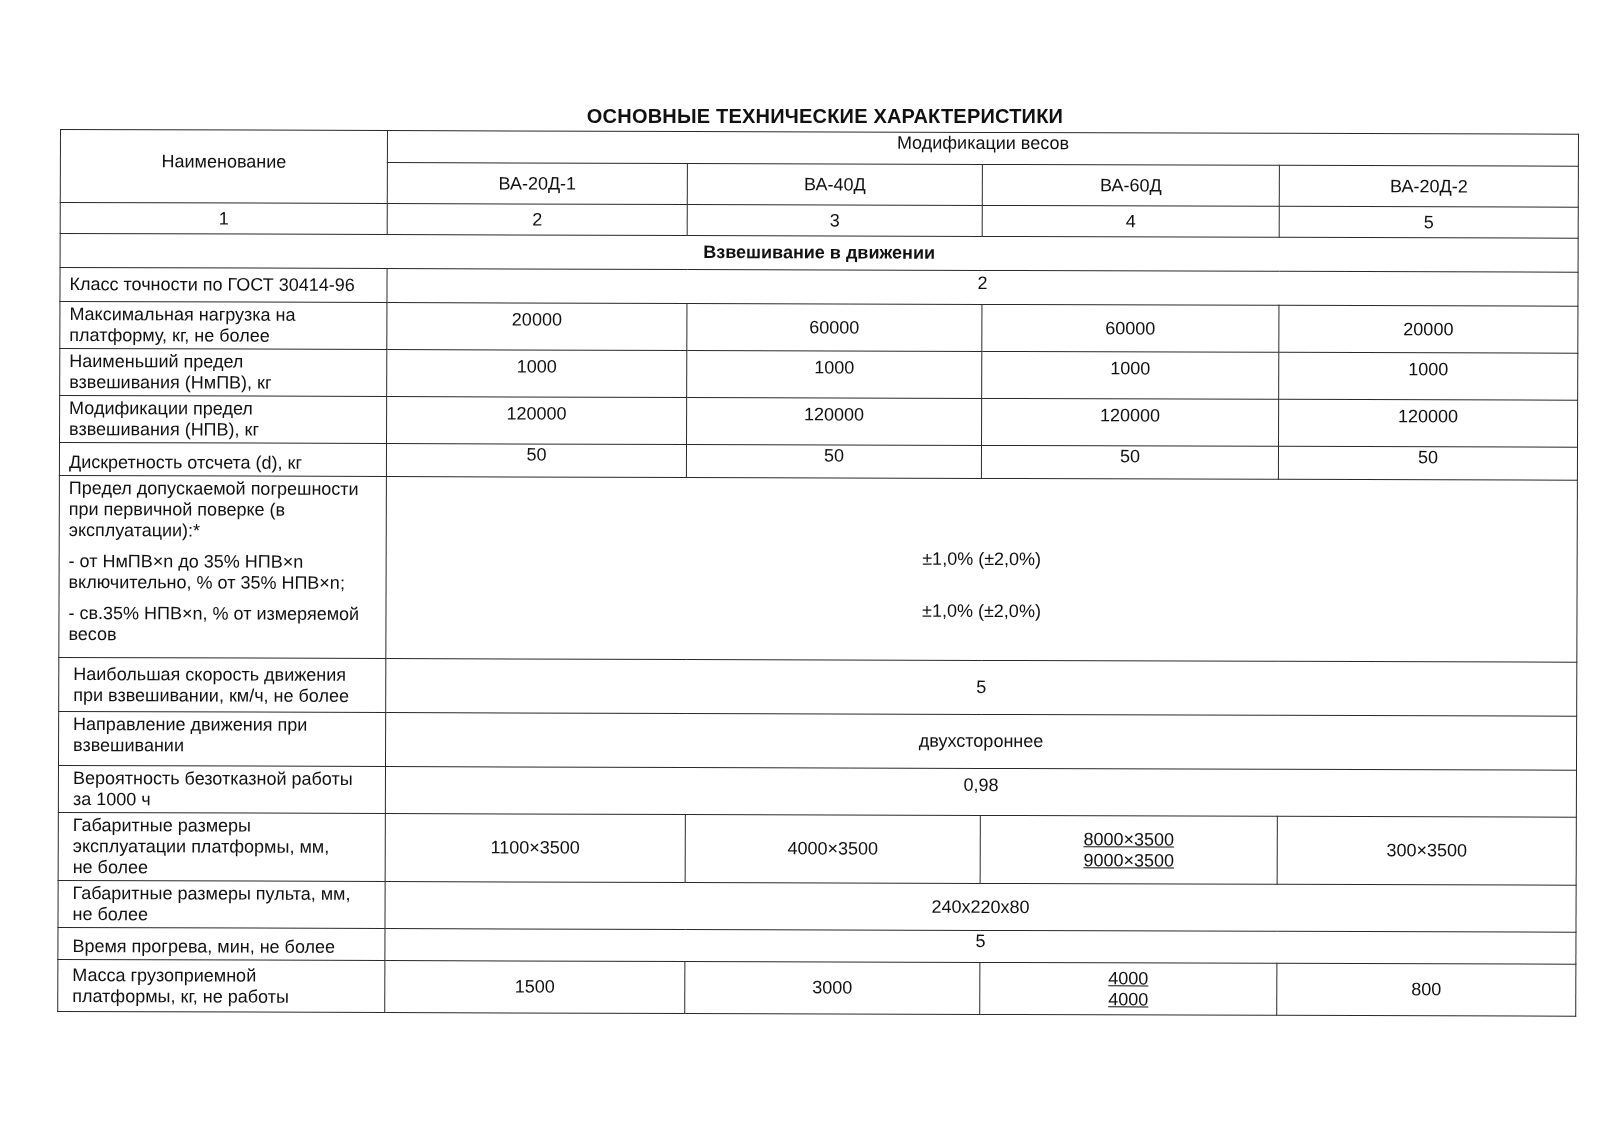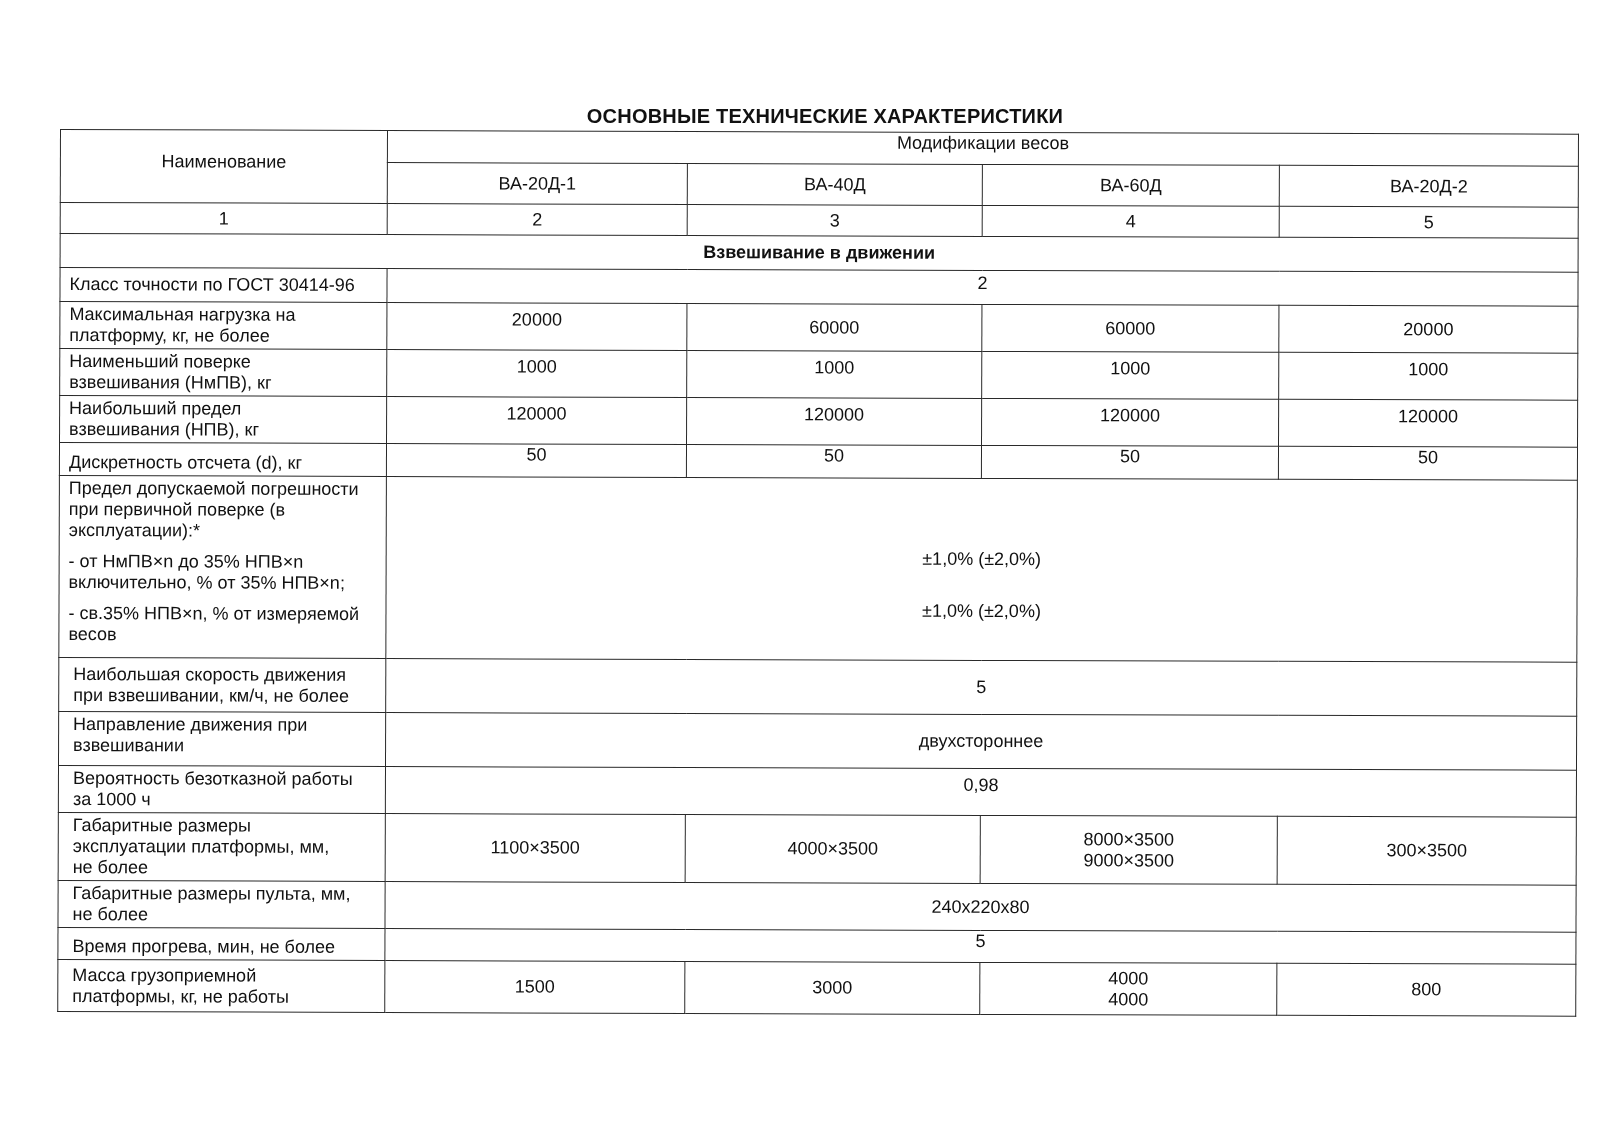--- a/index.html
+++ b/index.html
@@ -20,21 +20,21 @@
     font-size:18px; line-height:21px;
   }
   table.spec td {
     border:1.5px solid #2a2a2a; padding:2px 6px; vertical-align:middle;
     text-align:center;
   }
   table.spec td.name { text-align:left; padding-left:9px; }
   table.spec td.section { font-weight:bold; }
   .pline { display:block; }
   .gap { height:10px; display:block; }
-  .stack span { display:block; }
+  .stack span { display:block;text-decoration:underline; }
 </style>
 </head>
 <body>
 
 <div class="title">ОСНОВНЫЕ ТЕХНИЧЕСКИЕ ХАРАКТЕРИСТИКИ</div>
 
 <div class="sheet">
 <table class="spec">
   <colgroup>
     <col style="width:327px">
@@ -82,32 +82,32 @@
       <span class="pline">платформу, кг, не более</span>
     </td>
     <td style="vertical-align:top; padding-top:6px;">20000</td>
     <td>60000</td>
     <td>60000</td>
     <td>20000</td>
   </tr>
 
   <tr style="height:45px">
     <td class="name">
-      <span class="pline">Наименьший поверке</span>
+      <span class="pline">Наименьший предел</span>
       <span class="pline">взвешивания (НмПВ), кг</span>
     </td>
     <td style="vertical-align:top; padding-top:6px;">1000</td>
     <td style="vertical-align:top; padding-top:6px;">1000</td>
     <td style="vertical-align:top; padding-top:6px;">1000</td>
     <td style="vertical-align:top; padding-top:6px;">1000</td>
   </tr>
 
   <tr style="height:45px">
     <td class="name">
-      <span class="pline">Наибольший предел</span>
+      <span class="pline">Модификации предел</span>
       <span class="pline">взвешивания (НПВ), кг</span>
     </td>
     <td style="vertical-align:top; padding-top:6px;">120000</td>
     <td style="vertical-align:top; padding-top:6px;">120000</td>
     <td style="vertical-align:top; padding-top:6px;">120000</td>
     <td style="vertical-align:top; padding-top:6px;">120000</td>
   </tr>
 
   <tr style="height:33px">
     <td class="name" style="vertical-align:bottom;">Дискретность отсчета (d), кг</td>

